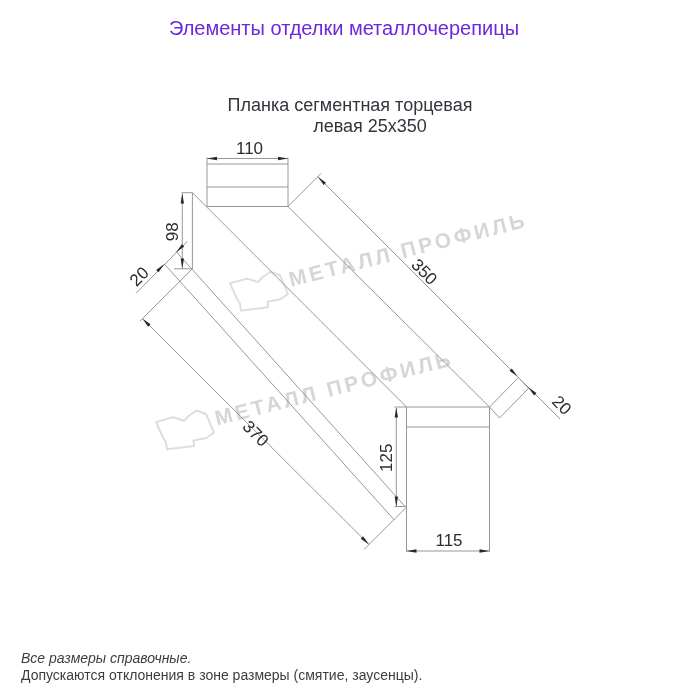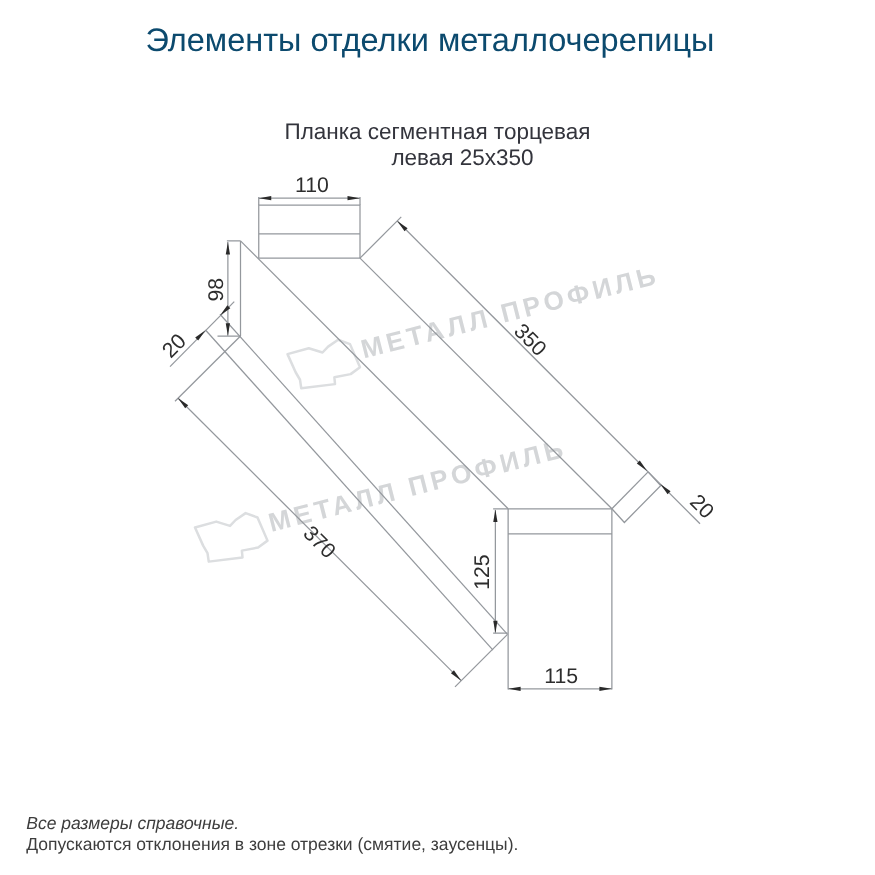--- a/index.html
+++ b/index.html
@@ -112,24 +112,24 @@
 
     <text x="255.8" y="433.4" transform="rotate(45 255.8 433.4)" dy="6">370</text>
 
     <text x="385.6" y="457.7" transform="rotate(-90 385.6 457.7)" dy="6">125</text>
 
     <text x="449" y="546">115</text>
   </g>
 </svg>
 
 <div style="position:absolute;left:0;top:17px;width:688px;text-align:center;
-            font-size:26px;color:#0c4a6e;">Элементы отделки металлочерепицы</div>
+            font-size:20px;color:#6d28d9;">Элементы отделки металлочерепицы</div>
 
 <div style="position:absolute;left:0;top:95px;width:700px;text-align:center;
             font-size:18px;color:#33343c;">Планка сегментная торцевая</div>
 
 <div style="position:absolute;left:0;top:116px;width:700px;text-align:center;
             font-size:18px;color:#33343c;margin-left:20px;">левая 25х350</div>
 
 <div style="position:absolute;left:21px;top:650px;font-size:14px;color:#3d3d3d;font-style:italic;">Все размеры справочные.</div>
 
-<div style="position:absolute;left:21px;top:667px;font-size:14px;color:#3d3d3d;">Допускаются отклонения в зоне отрезки (смятие, заусенцы).</div>
+<div style="position:absolute;left:21px;top:667px;font-size:14px;color:#3d3d3d;">Допускаются отклонения в зоне размеры (смятие, заусенцы).</div>
 </div>
 
 </body></html>

